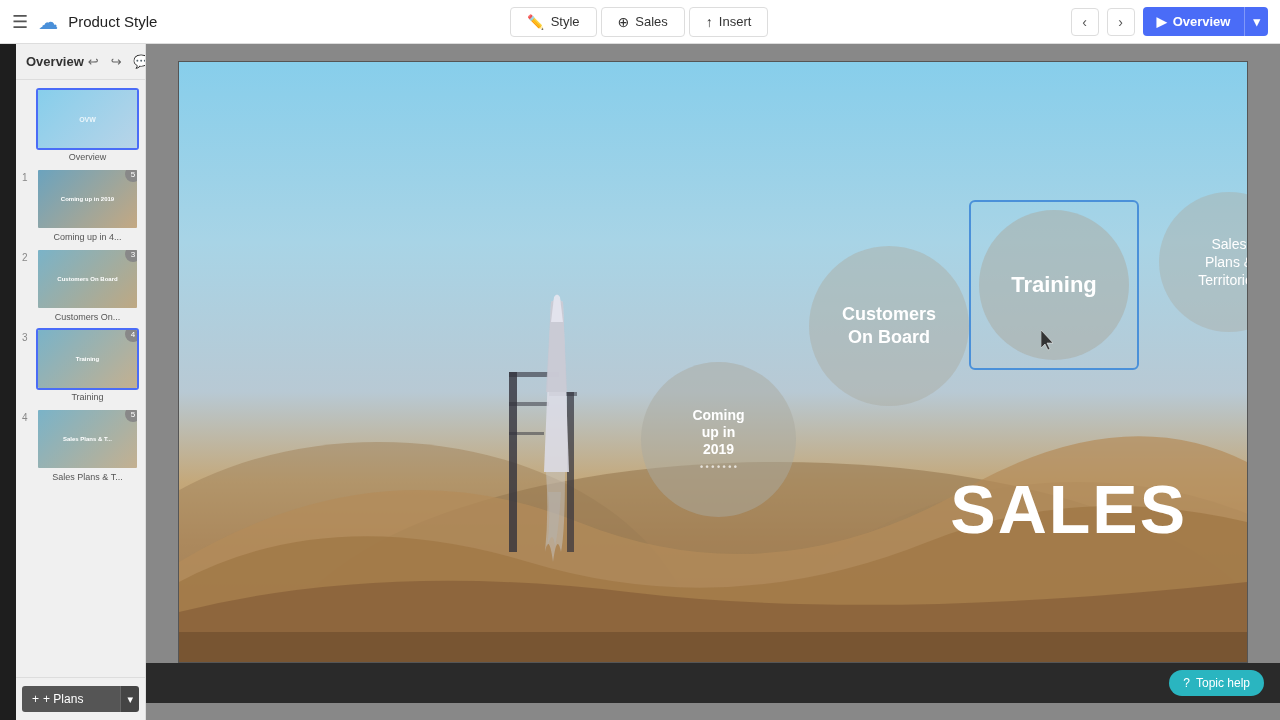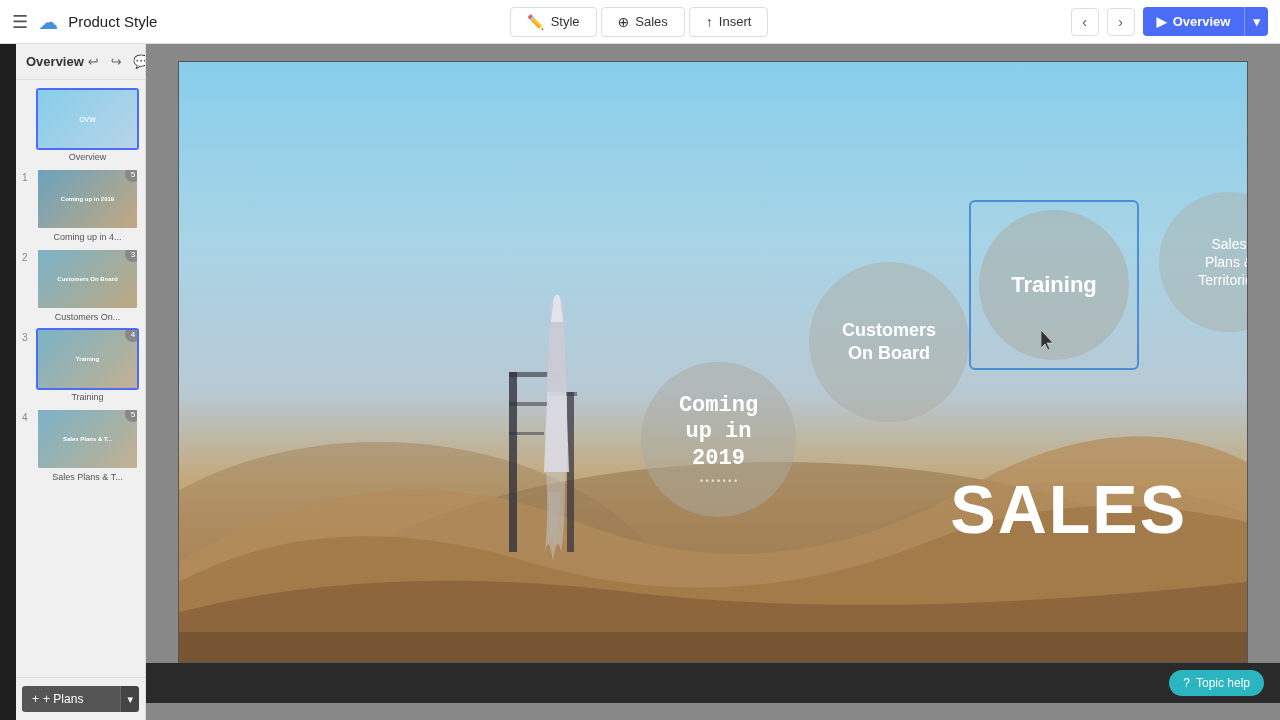--- a/index.html
+++ b/index.html
@@ -283,37 +283,37 @@
     }
 
     #bubble-coming-up {
       width: 155px;
       height: 155px;
       left: 462px;
       top: 300px;
       background: rgba(170,170,160,0.5);
     }
     #bubble-coming-up .bubble-text {
-      font-size: 22px;
+      font-size: 14px;
       line-height: 1.2;
       color: #fff;
-      font-family: Liberation Mono, monospace;
+      font-family: Liberation Sans, sans-serif;
       font-weight: 700;
     }
     #bubble-coming-up .bubble-sub {
       font-size: 9px;
       color: rgba(255,255,255,0.7);
       margin-top: 4px;
     }
 
     #bubble-customers {
       width: 160px;
       height: 160px;
       left: 630px;
-      top: 200px;
+      top: 184px;
       background: rgba(170,170,160,0.45);
     }
     #bubble-customers .bubble-text {
       font-size: 18px;
       line-height: 1.3;
       color: #fff;
       font-weight: 600;
     }
     
     #bubble-training-wrapper {

